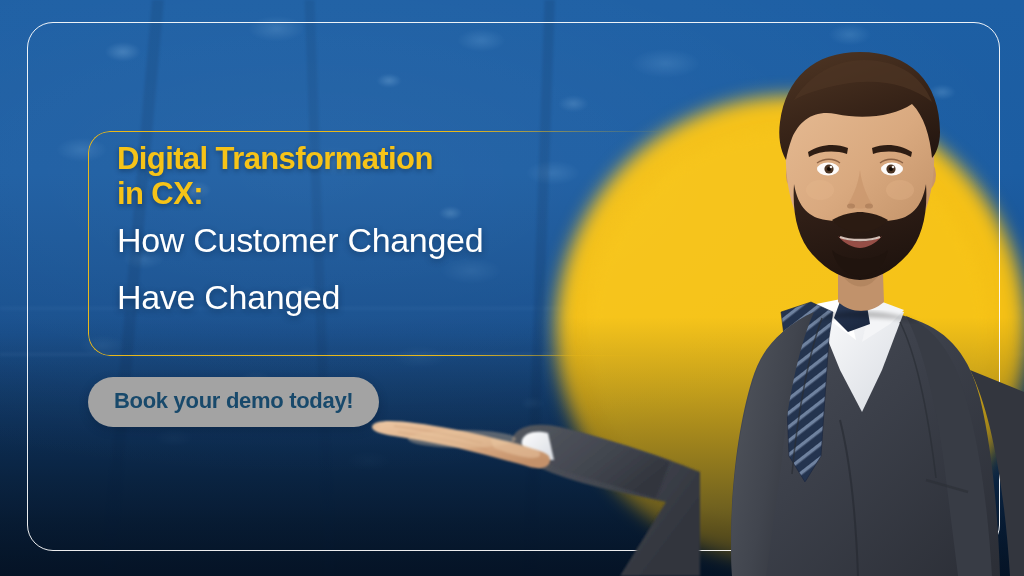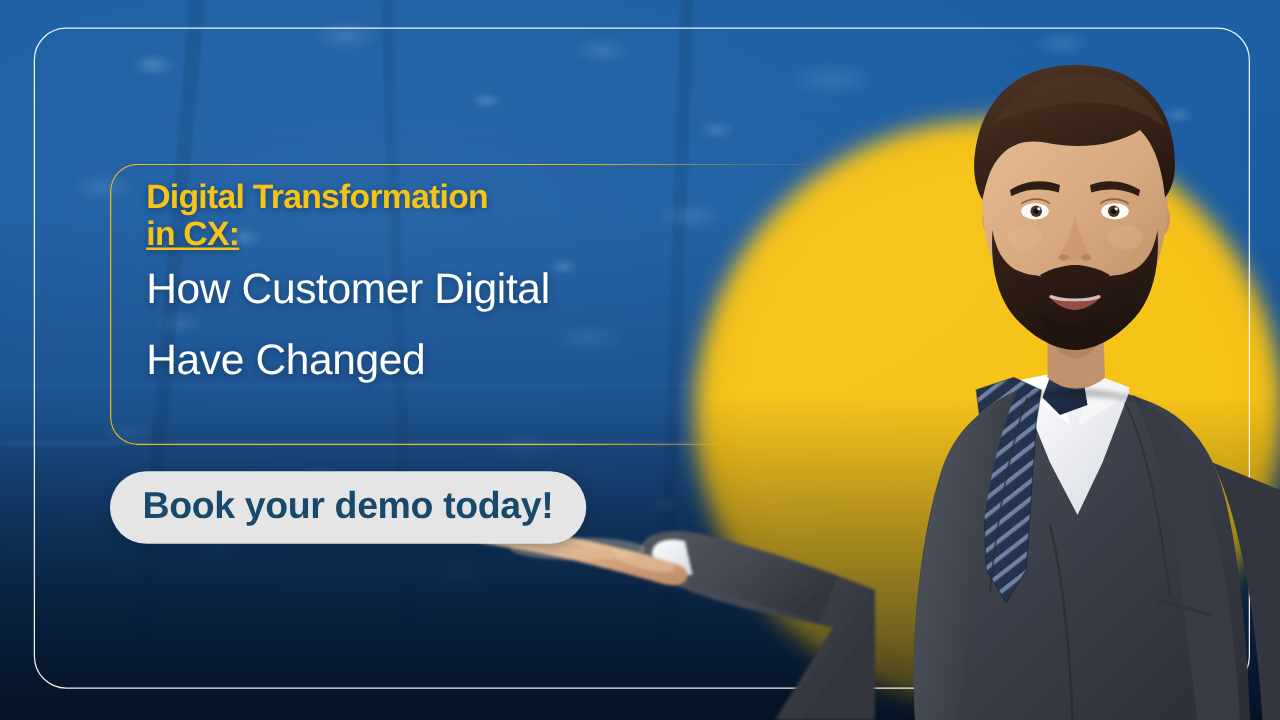--- a/index.html
+++ b/index.html
@@ -112,49 +112,49 @@
   }
 
   
   .content{
     position:absolute;
     left:117px; top:142px;
     width:560px;
     z-index:6;
   }
   .headline{
-    font-size:27px;
+    font-size:31px;
     font-weight:700;
     line-height:1.12;
     color:#f6c318;
     letter-spacing:-.6px;
     text-shadow:0 2px 5px rgba(6,28,56,.45);
   }
-  .headline .l2{ display:block;text-decoration:underline; }
+  .headline .l2{ display:block; }
   .subhead{
     margin-top:9px;
     font-size:34px;
     font-weight:400;
     line-height:1.18;
     color:#ffffff;
     letter-spacing:-.3px;
     text-shadow:0 2px 6px rgba(6,28,56,.45);
   }
   .subhead .l2{ display:block;margin-top:16px; }
 
   
   .cta{
     position:absolute;
     left:88px; top:377px;
     display:inline-flex;
     align-items:center; justify-content:center;
     padding:11px 26px 13px;
-    background:#e5e5e5;
+    background:#a3a3a3;
     border-radius:40px;
-    font-size:30px;
+    font-size:22px;
     font-weight:700;
     letter-spacing:-.3px;
     color:#18496b;
     box-shadow:0 3px 10px rgba(5,24,48,.30);
     cursor:pointer;
     z-index:7;
     white-space:nowrap;
   }
 
   
@@ -383,20 +383,20 @@
 
   <div class="frame-outer"></div>
   <div class="frame-yellow"></div>
 
   <div class="content">
     <div class="headline">
       <span>Digital Transformation</span>
       <span class="l2">in CX:</span>
     </div>
     <div class="subhead">
-      <span>How Customer Digital</span>
+      <span>How Customer Changed</span>
       <span class="l2">Have Changed</span>
     </div>
   </div>
 
   <div class="cta">Book your demo today!</div>
 
 </div>
 
 </body></html>

